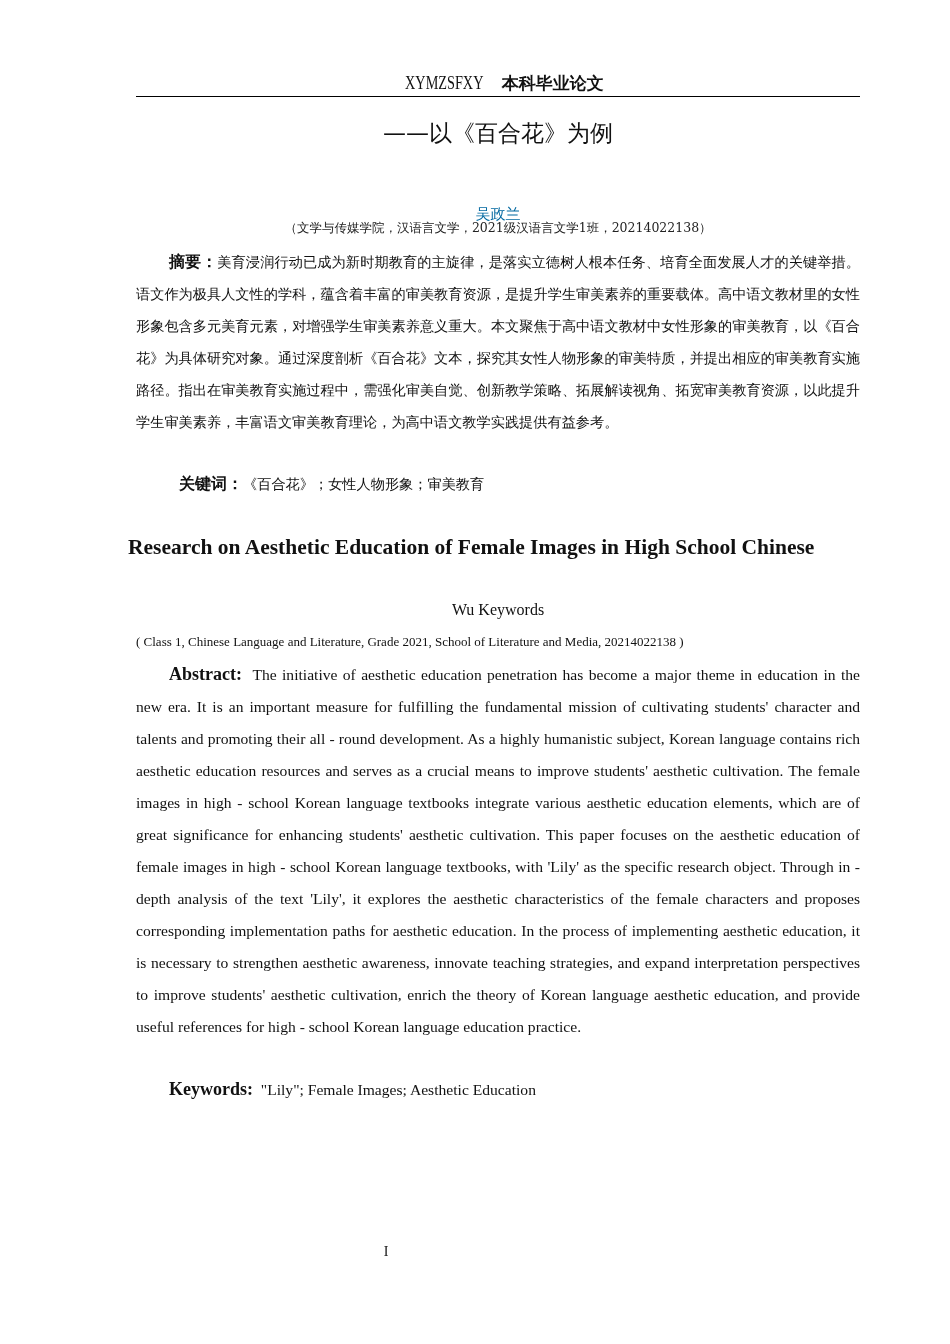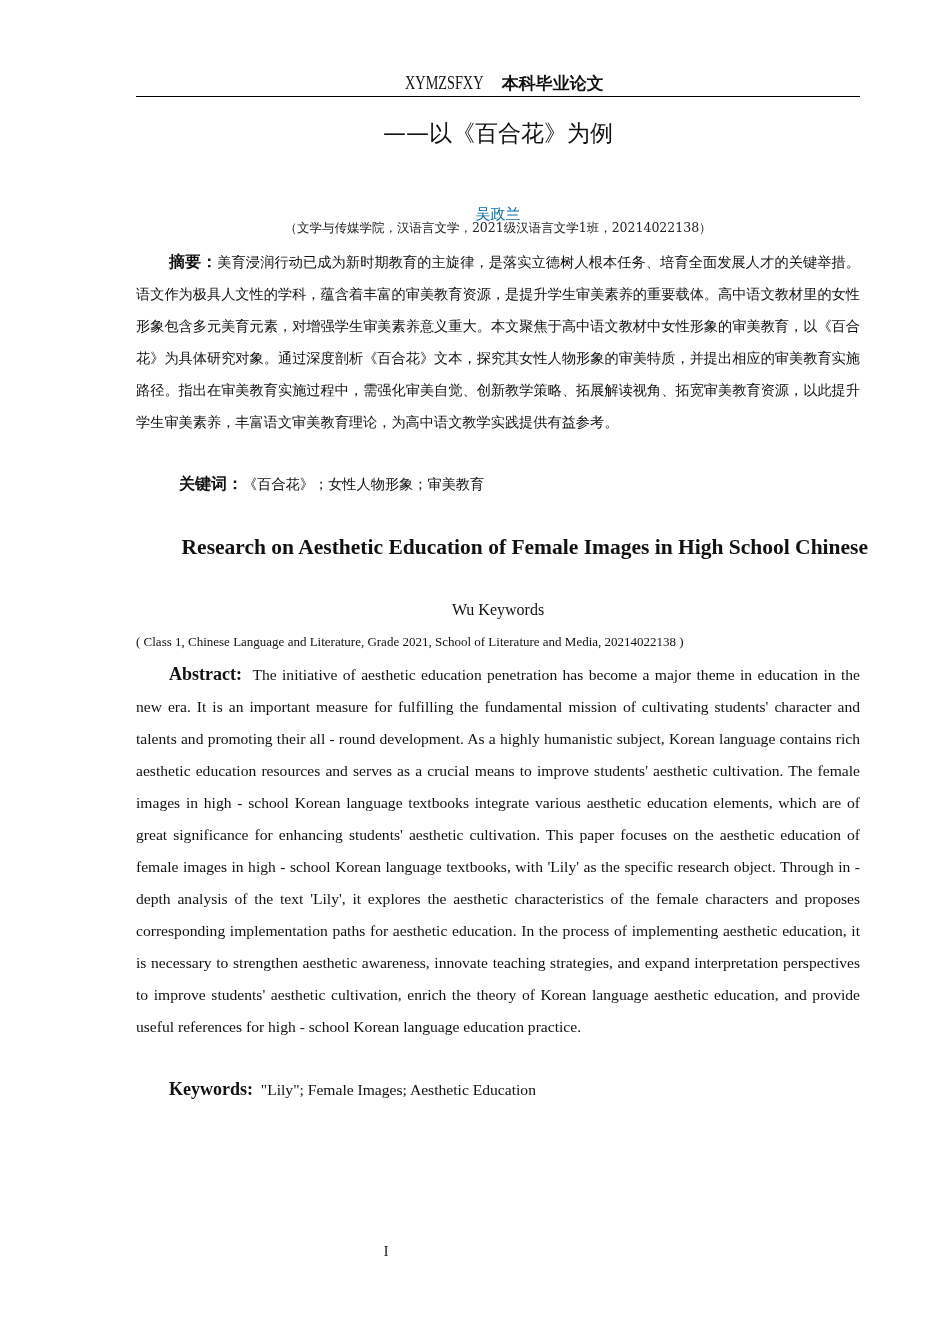--- a/index.html
+++ b/index.html
@@ -14,21 +14,21 @@
       font-family: "DejaVu Sans", sans-serif; font-size: 23px; line-height: 32px; }
     .cn-author { position: absolute; top: 191px; left: 0; width: 724px; text-align: center;
       font-family: "DejaVu Serif", serif; font-size: 15px; line-height: 22px; color: #0369a1; margin-top: 12px; }
     .cn-affil { position: absolute; top: 218px; left: 0; width: 724px; text-align: center;
       font-family: "DejaVu Serif", serif; font-size: 12.5px; line-height: 20px; color: #222; }
     .cn-abstract { position: absolute; top: 246px; left: 0; width: 724px; text-align: justify;
       font-family: "DejaVu Serif", serif; font-size: 14.2px; line-height: 32px; text-indent: 33px; }
     .cn-abstract .label, .cn-kw .label { font-family: "DejaVu Sans", sans-serif; font-weight: bold; font-size: 16px; }
     .cn-kw { position: absolute; top: 469px; left: 43px; width: 690px;
       font-family: "DejaVu Serif", serif; font-size: 14.2px; line-height: 30px; }
-    .en-title { position: absolute; top: 531px; left: -8px; width: 740px; text-align: right;
+    .en-title { position: absolute; top: 531px; left: -8px; width: 740px; text-align: left;
       font-family: "Liberation Serif", serif; font-weight: bold; font-size: 21.5px; line-height: 32px; }
     .en-author { position: absolute; top: 599px; left: 0; width: 724px; text-align: center;
       font-family: "Liberation Serif", serif; font-size: 16px; line-height: 22px; }
     .en-affil { position: absolute; top: 632px; left: 0; width: 724px; text-align: left;
       font-family: "Liberation Serif", serif; font-size: 13px; line-height: 20px; }
     .en-abstract { position: absolute; top: 658px; left: 0; width: 724px; text-align: justify;
       font-family: "Liberation Serif", serif; font-size: 15.6px; line-height: 32px; text-indent: 33px; }
     .en-abstract .label, .en-kw .label { font-weight: bold; font-size: 18px; }
     .en-kw { position: absolute; top: 1074px; left: 33px; width: 690px;
       font-family: "Liberation Serif", serif; font-size: 15.6px; line-height: 30px; }

